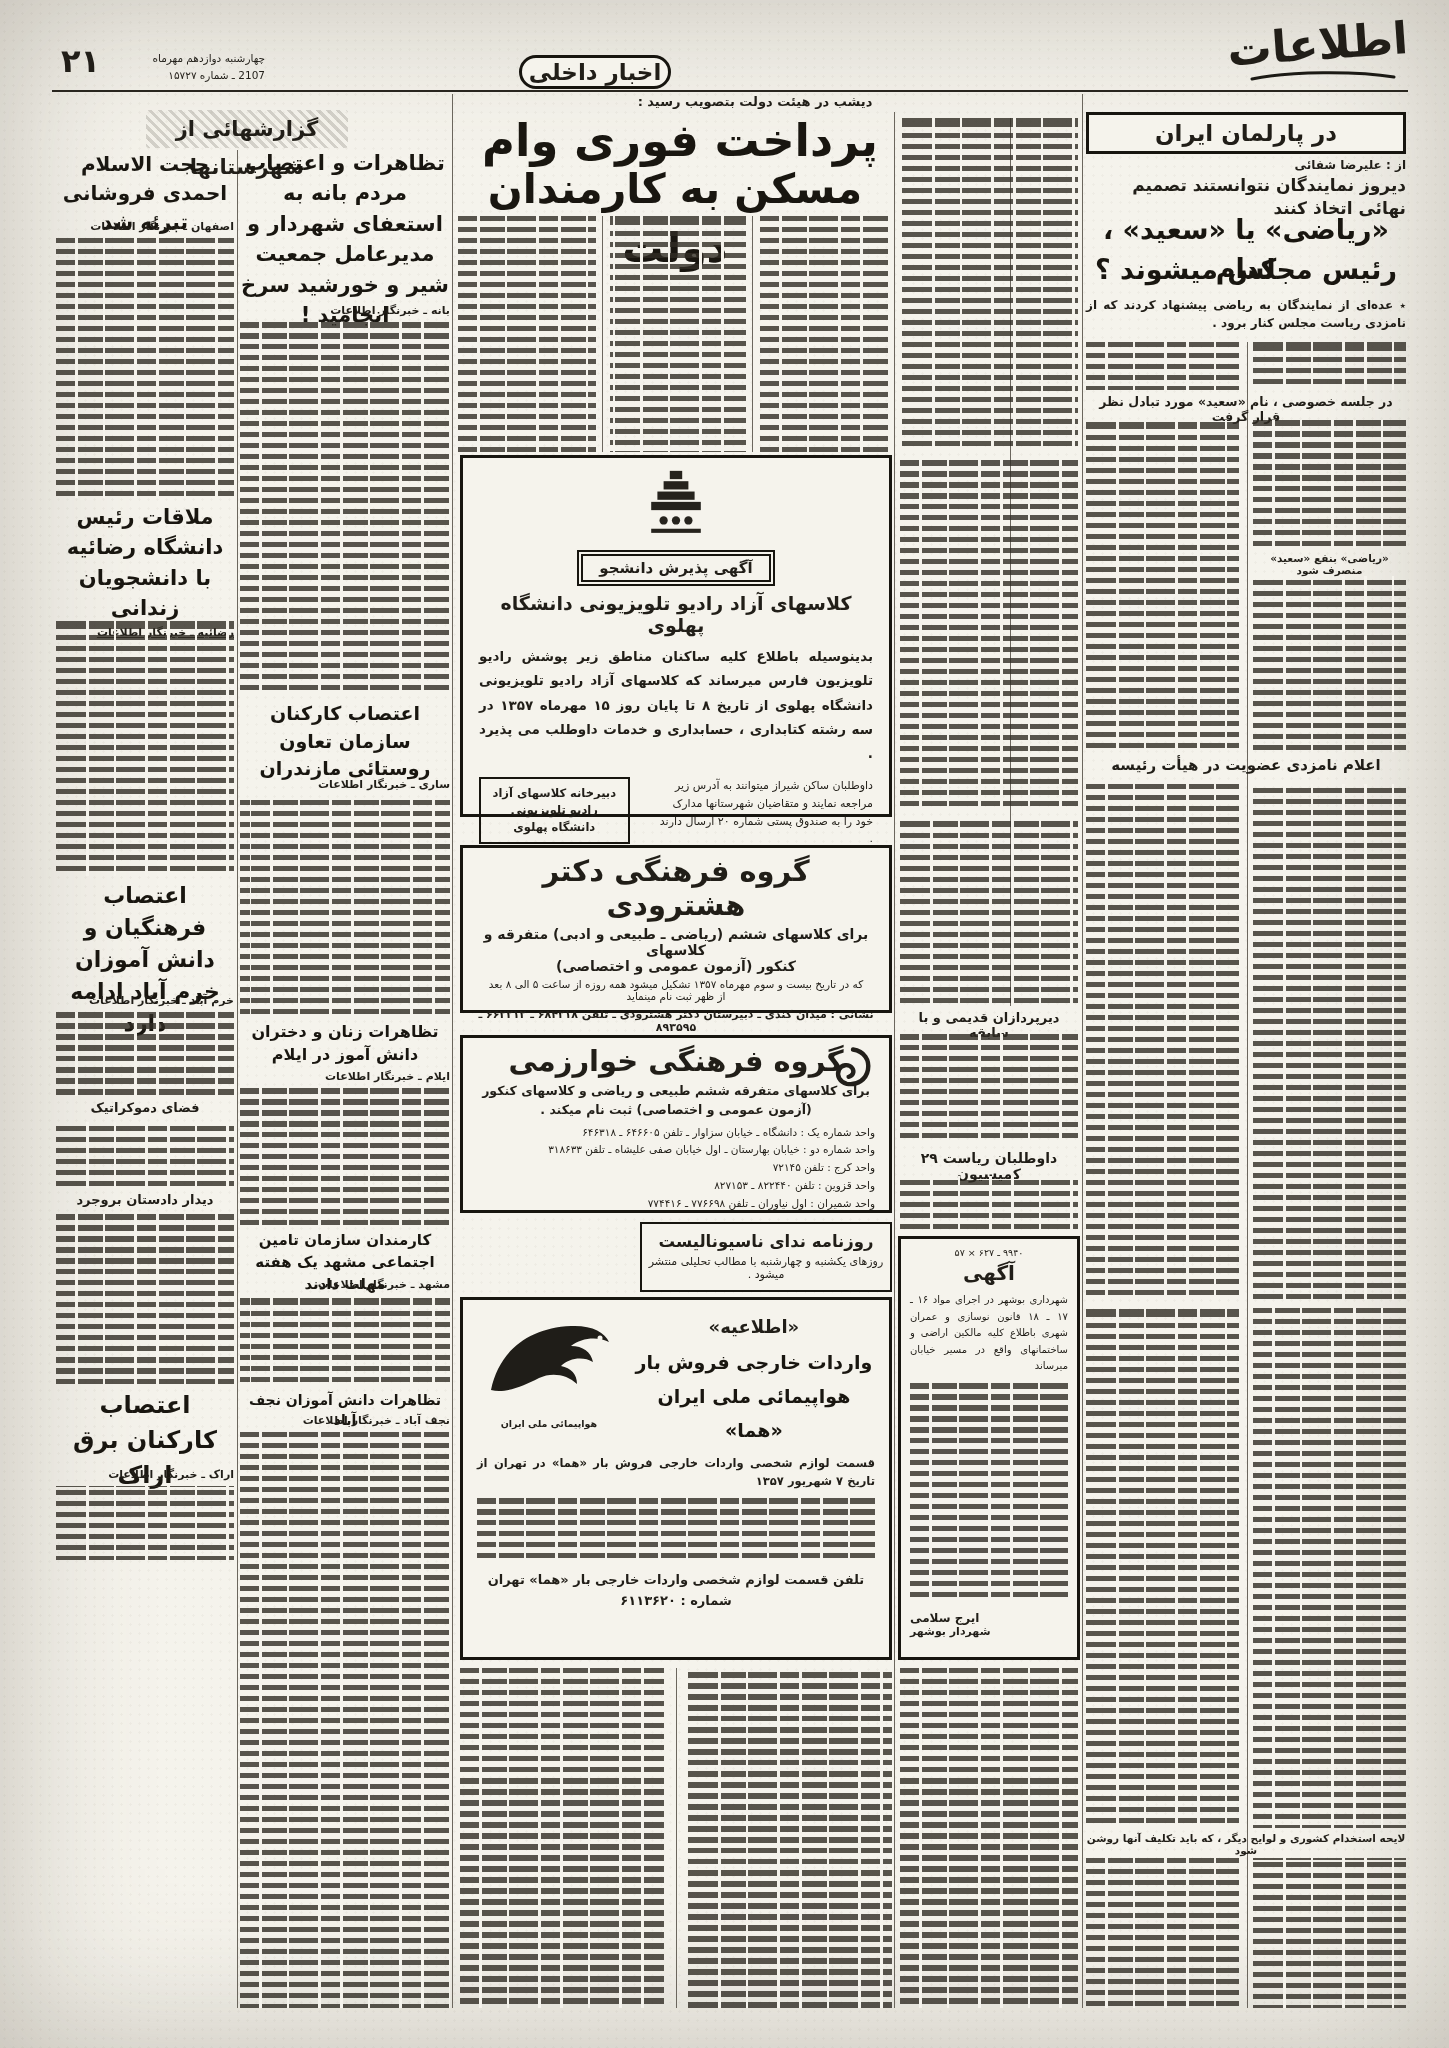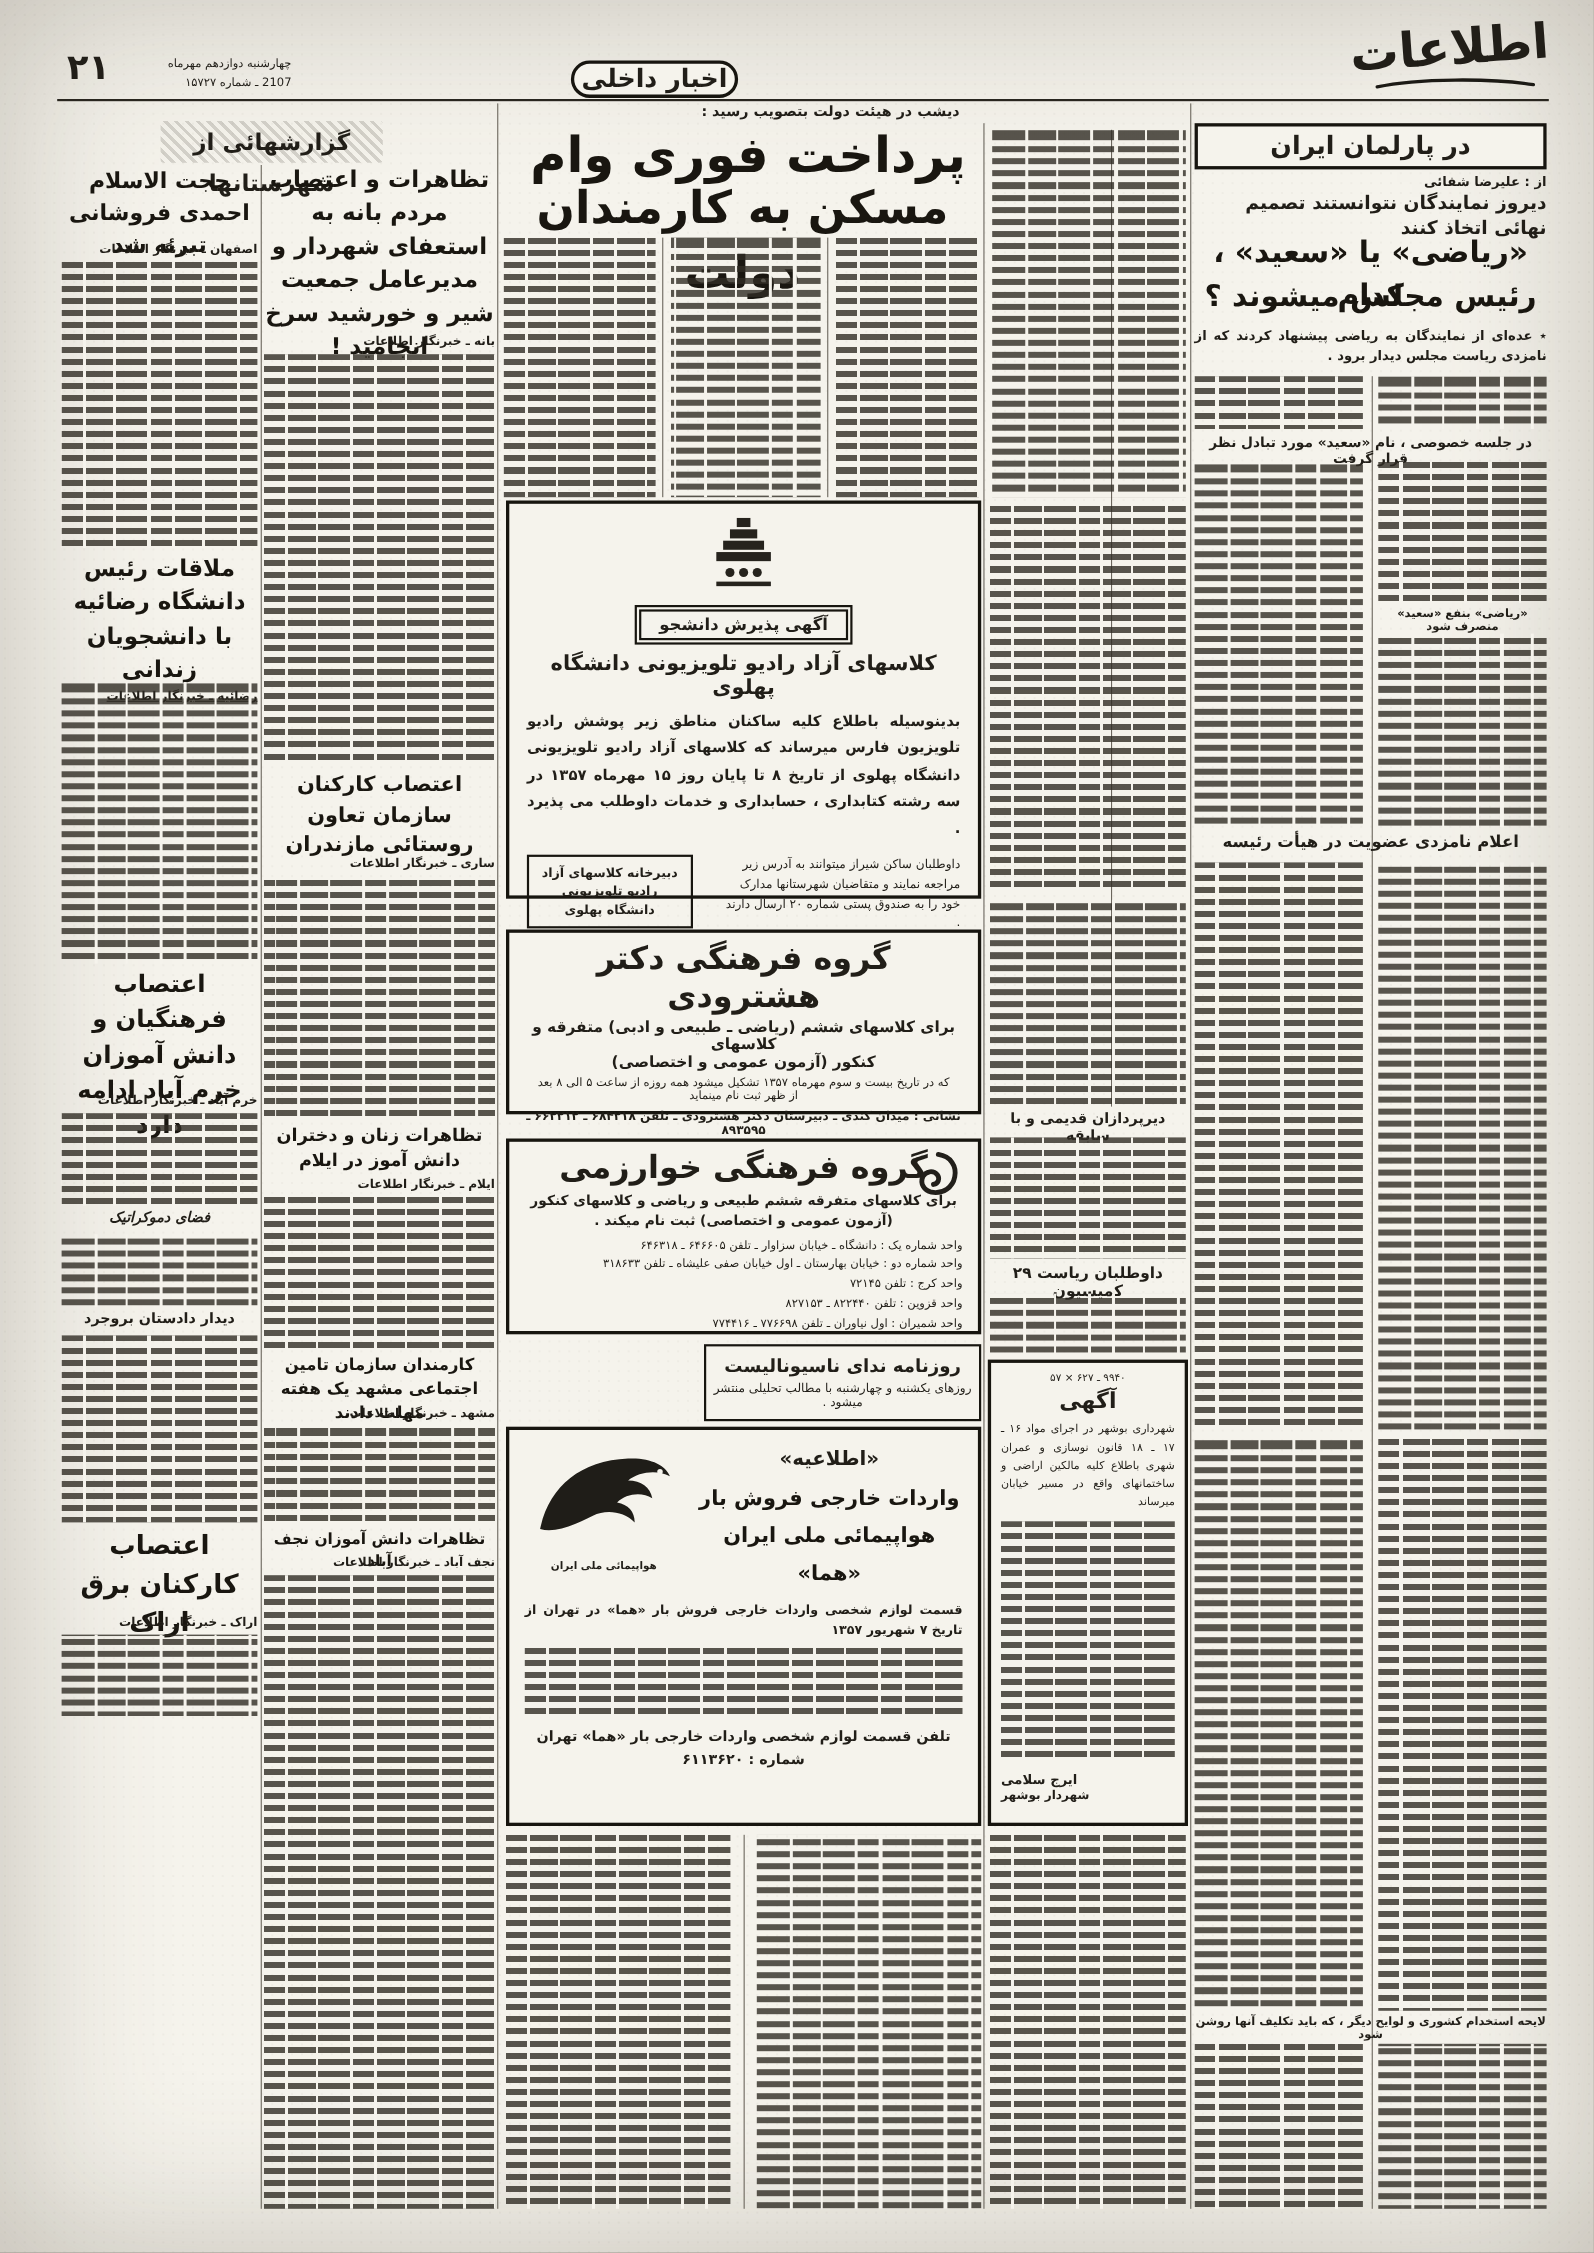--- a/index.html
+++ b/index.html
@@ -90,21 +90,21 @@
     <div class="b" style="font-size:12px;margin-top:10px;text-align:left;">ایرج سلامی</div>
     <div class="b" style="font-size:11px;text-align:left;">شهردار بوشهر</div>
   </div>
   <div class="t sim" style="left:900px;top:1668px;width:178px;height:340px;"></div>
 
   <div class="t c b" style="left:1086px;top:112px;width:320px;height:42px;border:3px solid #17150f;font-size:23px;line-height:36px;background:var(--paper);">در پارلمان ایران</div>
   <div class="t b r" style="left:1086px;top:158px;width:320px;font-size:12px;">از : علیرضا شفائی</div>
   <div class="t b r" style="left:1086px;top:174px;width:320px;font-size:17px;line-height:1.35;">دیروز نمایندگان نتوانستند تصمیم نهائی اتخاذ کنند</div>
   <div class="t hl" style="left:1086px;top:210px;width:320px;font-size:27px;">«ریاضی» یا «سعید» ، کدام</div>
   <div class="t hl" style="left:1086px;top:250px;width:320px;font-size:27px;">رئیس مجلس میشوند ؟</div>
-  <div class="t b j" style="left:1086px;top:296px;width:320px;font-size:12px;line-height:1.5;">٭ عده‌ای از نمایندگان به ریاضی پیشنهاد کردند که از نامزدی ریاست مجلس دیدار برود .</div>
+  <div class="t b j" style="left:1086px;top:296px;width:320px;font-size:12px;line-height:1.5;">٭ عده‌ای از نمایندگان به ریاضی پیشنهاد کردند که از نامزدی ریاست مجلس کنار برود .</div>
 
   <div class="t sim" style="left:1086px;top:342px;width:153px;height:48px;"></div>
   <div class="t sim sim2" style="left:1253px;top:342px;width:153px;height:48px;"></div>
   <div class="t b c" style="left:1086px;top:394px;width:320px;font-size:12.5px;">در جلسه خصوصی ، نام «سعید» مورد تبادل نظر قرار گرفت</div>
   <div class="t sim sim2" style="left:1086px;top:420px;width:153px;height:332px;"></div>
   <div class="t sim" style="left:1253px;top:420px;width:153px;height:128px;"></div>
   <div class="t b c" style="left:1253px;top:552px;width:153px;font-size:10.5px;">«ریاضی»  بنفع «سعید» منصرف شود</div>
   <div class="t sim sim2" style="left:1253px;top:576px;width:153px;height:176px;"></div>
   <div class="t b c" style="left:1086px;top:756px;width:320px;font-size:15px;">اعلام نامزدی عضویت در هیأت رئیسه</div>
   <div class="t sim" style="left:1086px;top:784px;width:153px;height:516px;"></div>
@@ -121,21 +121,21 @@
   <div class="t dl r" style="left:56px;top:220px;width:178px;">اصفهان ـ خبرنگار اطلاعات</div>
   <div class="t sim" style="left:56px;top:238px;width:178px;height:260px;"></div>
 
   <div class="t hl" style="left:56px;top:502px;width:178px;font-size:21px;">ملاقات رئیس دانشگاه رضائیه با دانشجویان زندانی</div>
   <div class="t dl r" style="left:56px;top:626px;width:178px;text-decoration:underline;">رضائیه ـ خبرنگار اطلاعات</div>
   <div class="t sim sim2" style="left:56px;top:620px;width:178px;height:256px;"></div>
 
   <div class="t hl" style="left:56px;top:880px;width:178px;font-size:22px;">اعتصاب فرهنگیان و دانش آموزان خرم آباد ادامه دارد</div>
   <div class="t dl r" style="left:56px;top:994px;width:178px;">خرم آباد ـ خبرنگار اطلاعات</div>
   <div class="t sim" style="left:56px;top:1012px;width:178px;height:84px;"></div>
-  <div class="t b c" style="left:56px;top:1100px;width:178px;font-size:13px;font-style:italic;">فضای دموکراتیک</div>
+  <div class="t b c" style="left:56px;top:1100px;width:178px;font-size:13px;">فضای دموکراتیک</div>
   <div class="t sim sim2" style="left:56px;top:1122px;width:178px;height:66px;"></div>
   <div class="t b c" style="left:56px;top:1192px;width:178px;font-size:13px;">دیدار دادستان بروجرد</div>
   <div class="t sim" style="left:56px;top:1214px;width:178px;height:170px;"></div>
 
   <div class="t hl" style="left:56px;top:1388px;width:178px;font-size:24px;">اعتصاب کارکنان برق اراک</div>
   <div class="t dl r" style="left:56px;top:1468px;width:178px;">اراک ـ خبرنگار اطلاعات</div>
   <div class="t sim sim2" style="left:56px;top:1486px;width:178px;height:74px;"></div>
 
   <div class="t hl" style="left:240px;top:148px;width:210px;font-size:21px;line-height:1.45;">تظاهرات و اعتصاب مردم بانه به استعفای شهردار و مدیرعامل جمعیت شیر و خورشید سرخ انجامید !</div>
   <div class="t dl r" style="left:240px;top:304px;width:210px;">بانه ـ خبرنگار اطلاعات</div>

